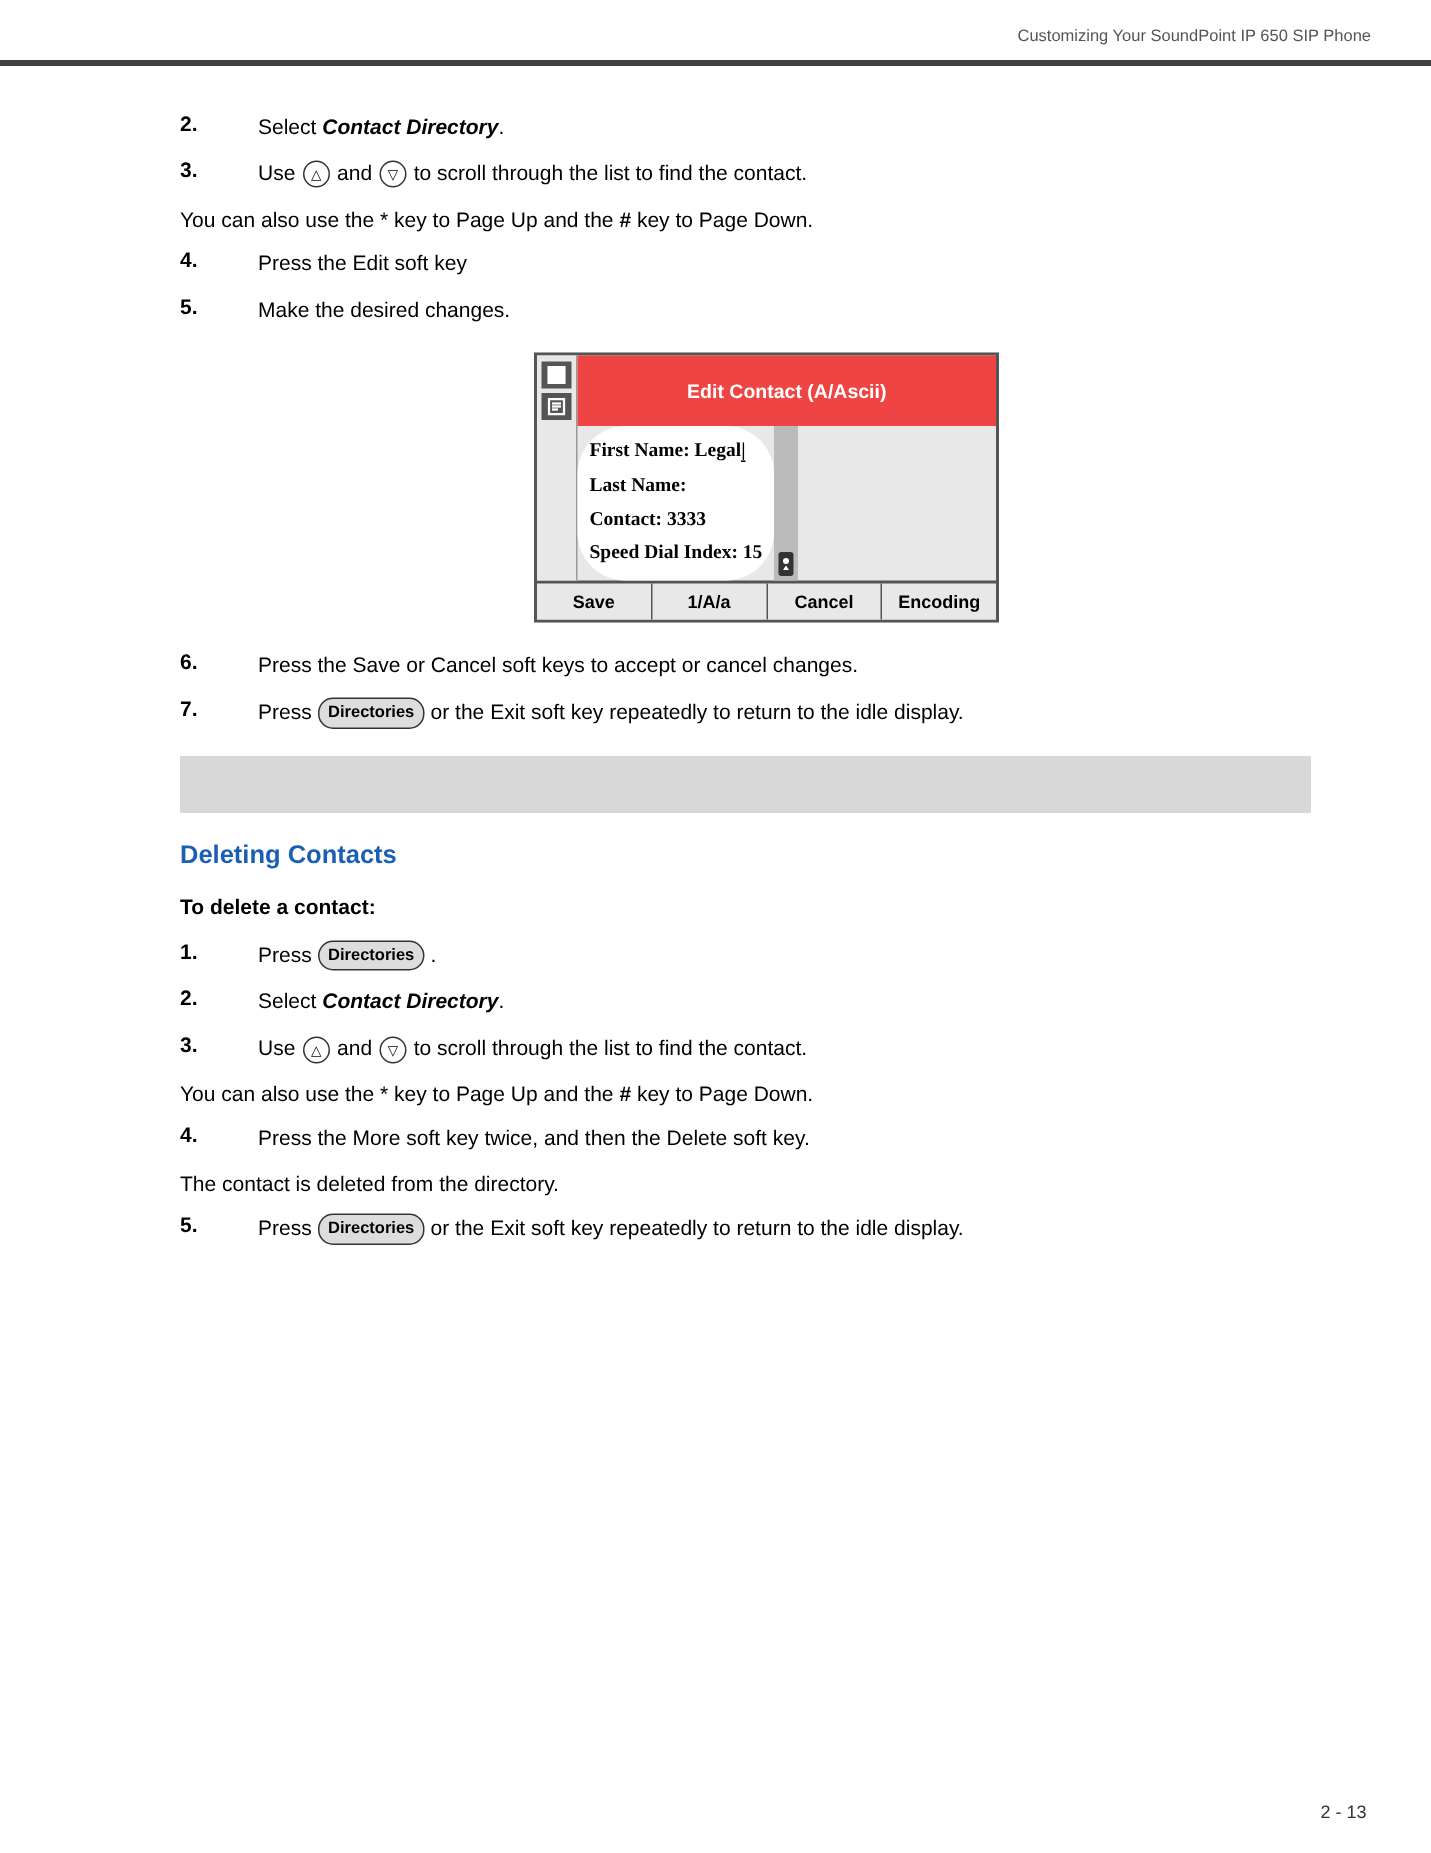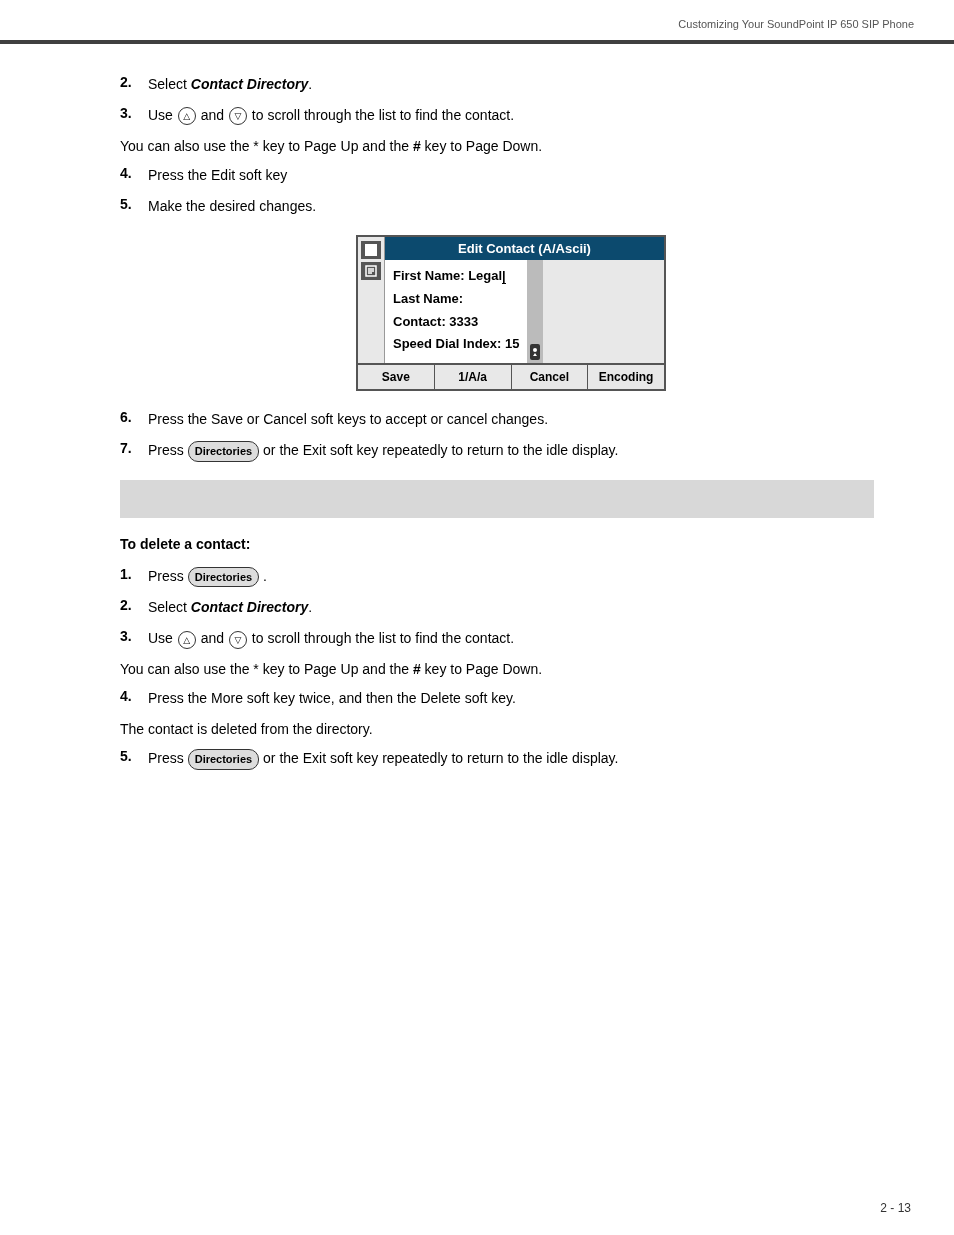--- a/index.html
+++ b/index.html
@@ -34,20 +34,21 @@
     .step-number {
       font-weight: bold;
       min-width: 28px;
       font-size: 14px;
     }
 
     .step-content {
       flex: 1;
       font-size: 14px;
       line-height: 1.5;
+      margin-left: 24px;
     }
 
     .step-content em {
       font-style: italic;
       font-weight: bold;
     }
 
     .step-content strong {
       font-weight: normal;
     }
@@ -68,36 +69,37 @@
 
     .phone-screen {
       border: 2px solid #555;
       background: #e8e8e8;
       width: 310px;
       font-family: 'Courier New', monospace;
       font-size: 13px;
     }
 
     .phone-screen-title {
-      background: #0c4a6e;
+      background: #ef4444;
       color: #fff;
       text-align: center;
-      padding: 4px 8px;
+      padding: 16px 8px;
       font-size: 13px;
       font-weight: bold;
       font-family: Arial, sans-serif;
     }
 
     .phone-screen-body {
       background: #fff;
       padding: 6px 8px;
       min-height: 90px;
-      font-family: Liberation Sans, sans-serif;
+      font-family: Liberation Serif, serif;
       font-size: 13px;
       font-weight: bold;
+      border-radius: 32px;
     }
 
     .phone-screen-body .field-row {
       margin-bottom: 2px;
       line-height: 1.6;
     }
 
     .phone-softkeys {
       display: flex;
       border-top: 2px solid #555;
@@ -331,20 +333,21 @@
   <div class="step-item" style="margin-top:10px;">
     <span class="step-number">7.</span>
     <span class="step-content">
       Press <span class="dir-button">Directories</span>
       or the <strong>Exit</strong> soft key repeatedly to return to the idle display.
     </span>
   </div>
 
   <div class="gray-box"></div>
 
+  <div class="section-heading">Deleting Contacts</div>
 
   <div class="procedure-label">To delete a contact:</div>
 
   <div class="step-item">
     <span class="step-number">1.</span>
     <span class="step-content">
       Press <span class="dir-button">Directories</span> .
     </span>
   </div>
 

